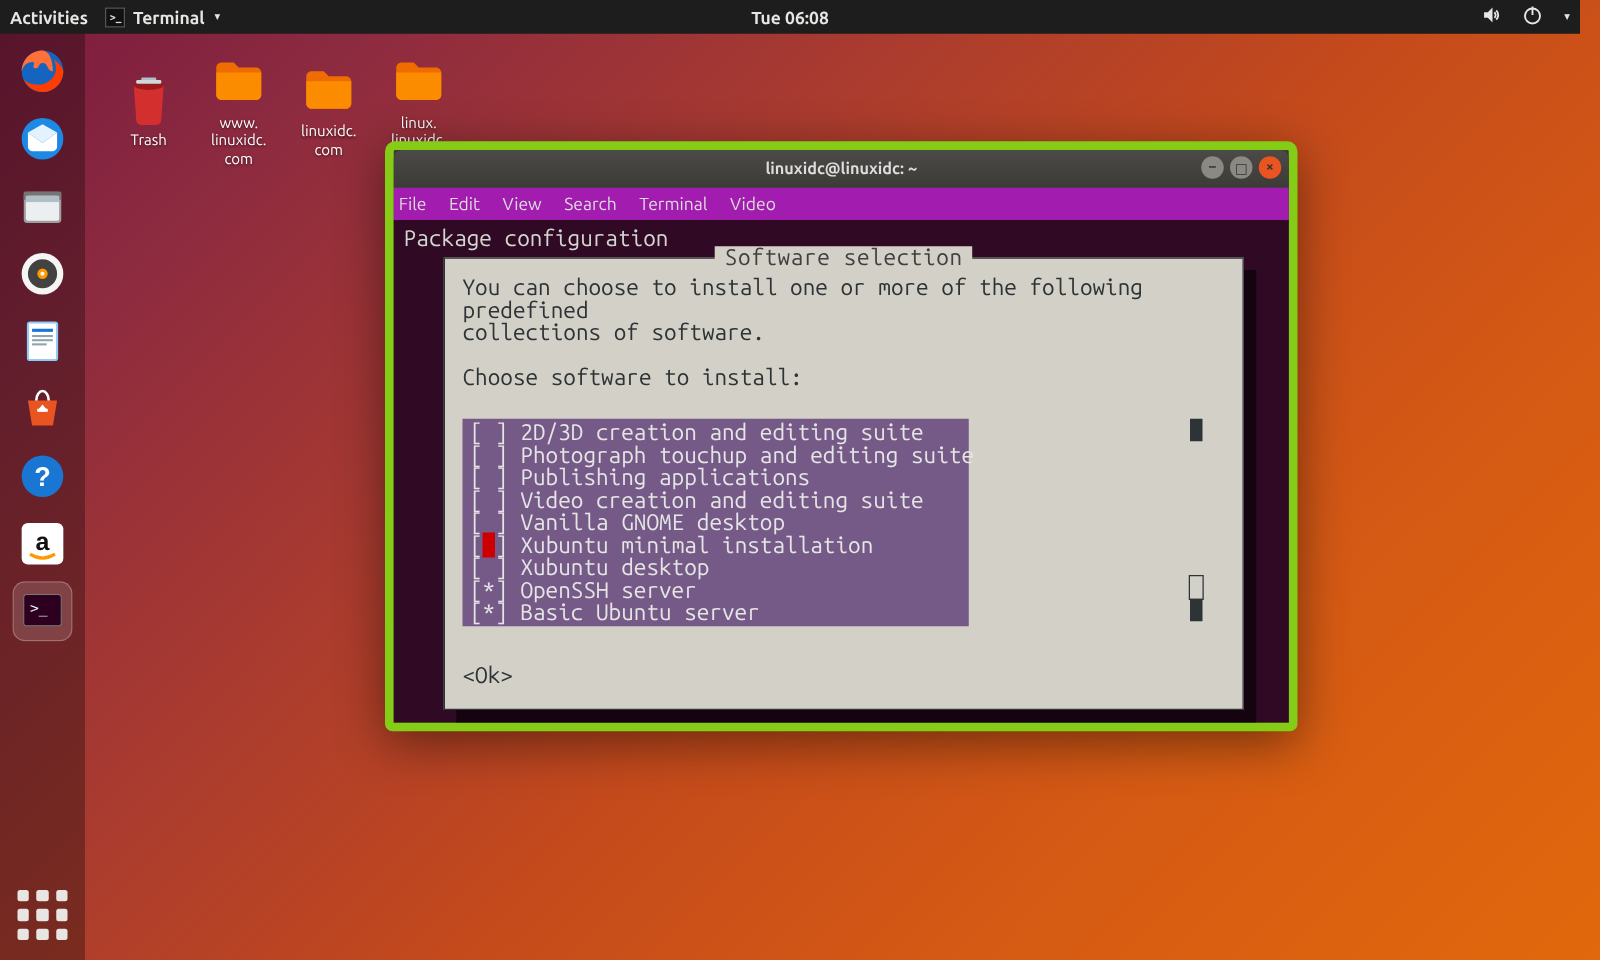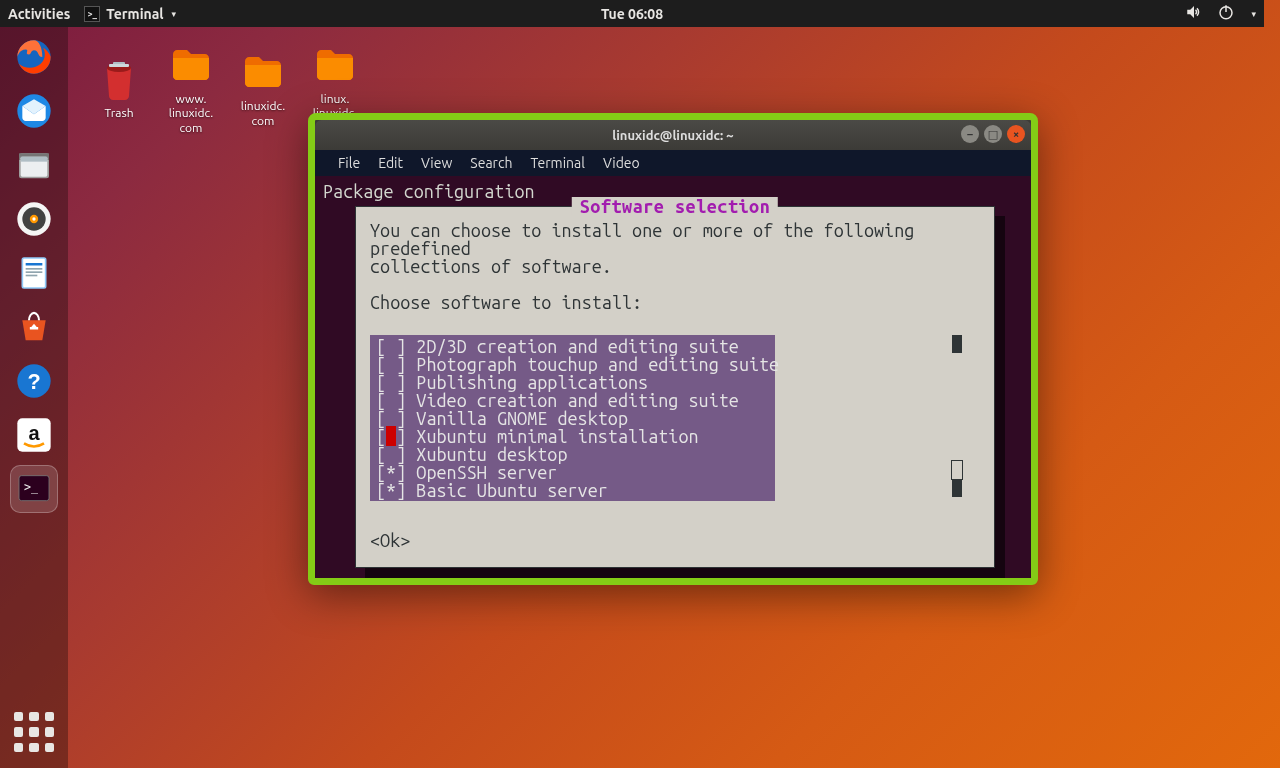--- a/index.html
+++ b/index.html
@@ -45,38 +45,38 @@
 .titlebar{
   height:30px; background:linear-gradient(#4b4a46,#3c3b37);
   border-radius:7px 7px 0 0; display:flex;align-items:center;justify-content:center;
   color:#ddd;font-size:13px;font-weight:600;position:relative;
 }
 .winbtns{position:absolute;right:6px;top:5px;display:flex;gap:5px}
 .wb{width:18px;height:18px;border-radius:50%;display:flex;align-items:center;justify-content:center;font-size:11px;color:#333}
 .wb.min{background:#8a8983}
 .wb.max{background:#8a8983}
 .wb.close{background:#e95420}
-.menubar{height:26px;background:#0f172a;display:flex;align-items:center;gap:18px;padding:0 23px;color:#ddd;font-size:14px}
+.menubar{height:26px;background:#a21caf;display:flex;align-items:center;gap:18px;padding:0 4px;color:#ddd;font-size:14px}
 .term-body{
   background:#300a24; 
   font-family:"Ubuntu Mono","DejaVu Sans Mono",monospace;
   font-size:18px; line-height:18px; color:#d3d7cf;
   padding:4px 4px 10px 4px;
 }
 .term-body .hdr{color:#d3d7cf;padding:2px 2px 6px 4px}
 
 .ncurses-shadow{position:relative;margin:0 0 0 36px;width:640px}
 .ncurses-shadow .shadow{position:absolute;left:10px;top:10px;width:100%;height:100%;background:#000;opacity:0.55}
 .ncurses{
   position:relative; background:#d3d0c8; color:#2e3436;
   padding:14px 14px 18px 14px; border:1px solid #2e3436;
 }
 .ncurses .boxtitle{
   position:absolute; top:-10px; left:50%; transform:translateX(-50%);
-  background:#d3d0c8; color:#a21caf; padding:0 8px; font-weight:700;
+  background:#d3d0c8; color:#404040; padding:0 8px; font-weight:400;
   letter-spacing:0.5px;
 }
 .ncurses .lead{white-space:pre-wrap}
 .options{position:relative;margin-top:6px}
 .opts-bg{
   background:#755a87; color:#e5e5e5; padding:2px 0;
   display:inline-block; width:405px;
 }
 .opt-row{white-space:pre; padding:0 6px}
 .opt-cursor{color:#cc0000;background:#cc0000}

